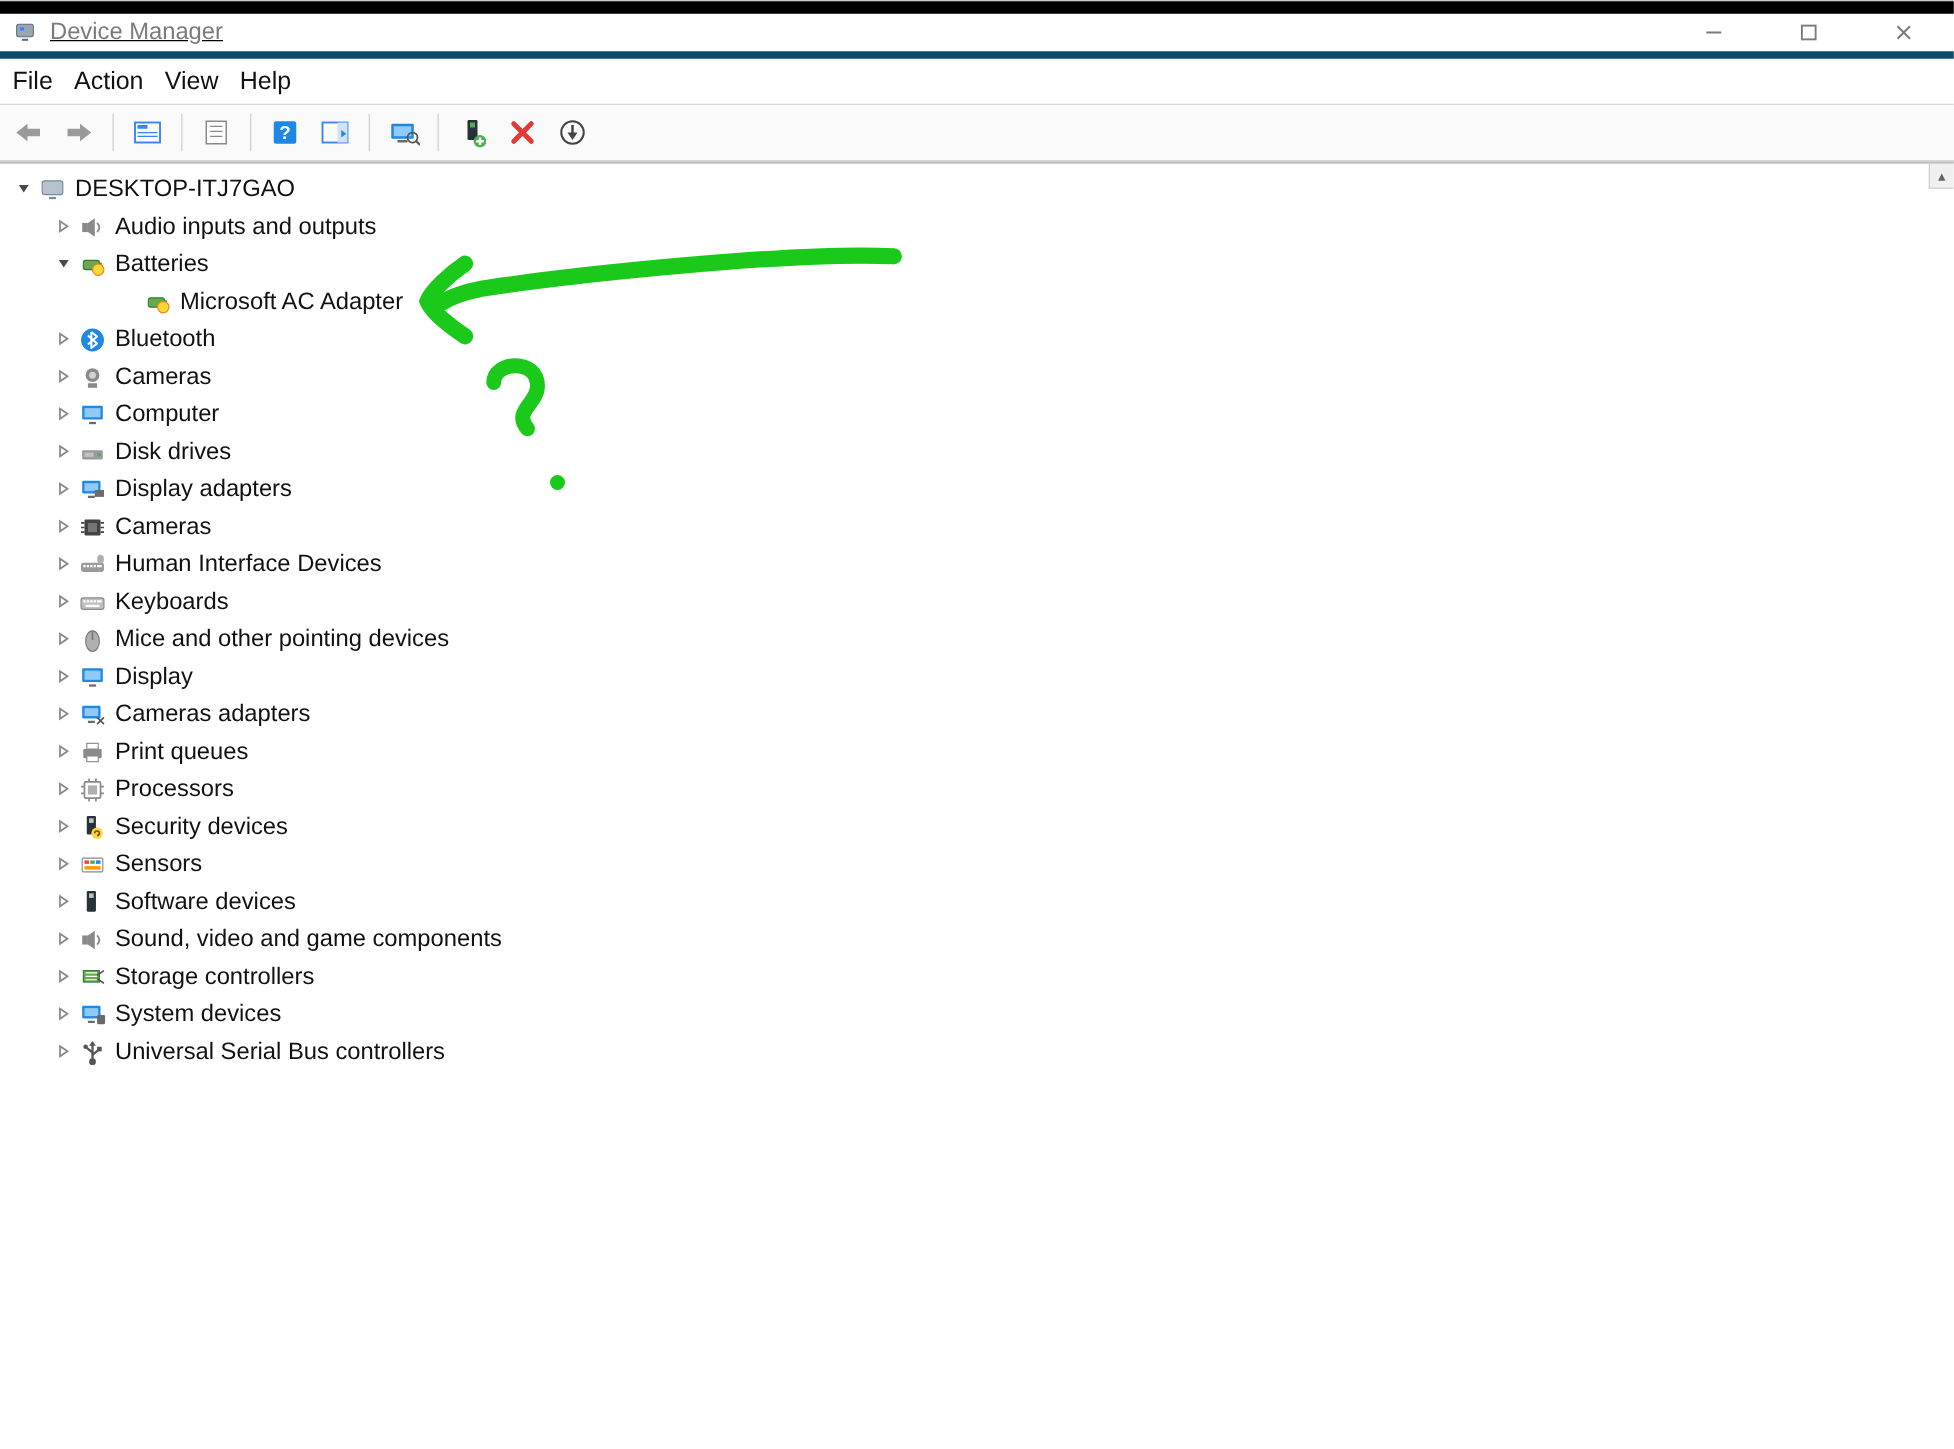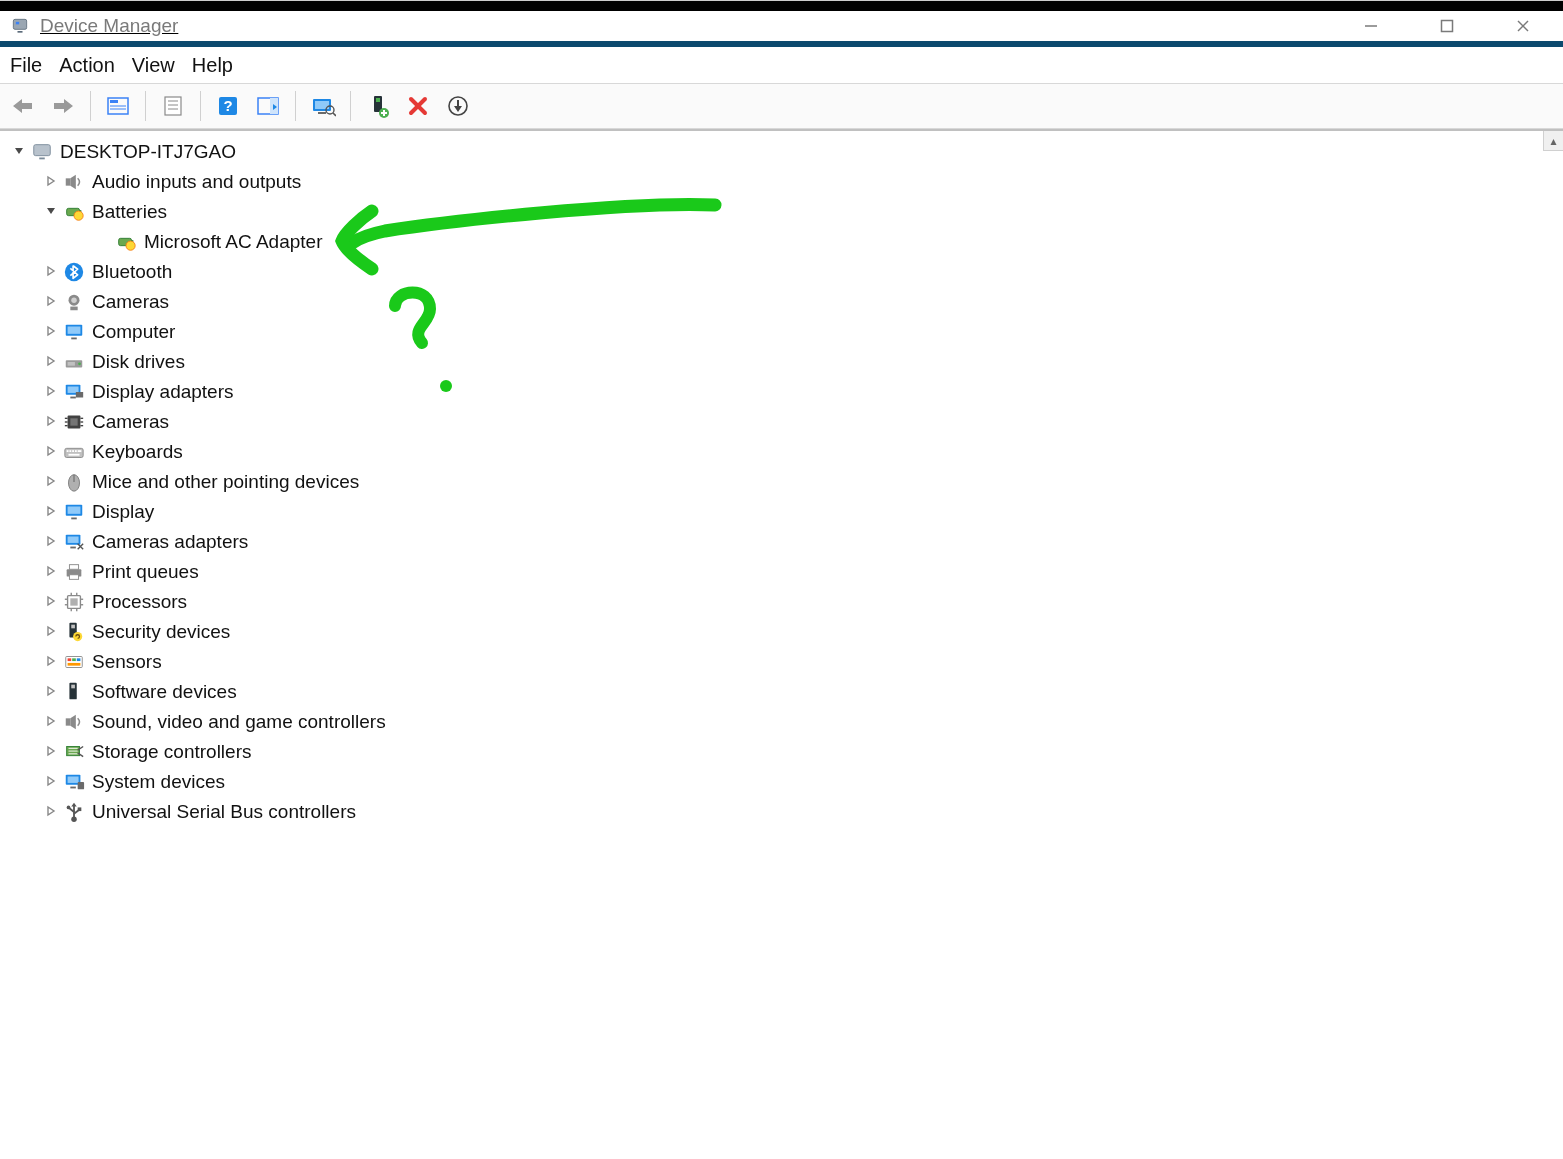--- a/index.html
+++ b/index.html
@@ -402,20 +402,37 @@
               <line x1="5" y1="12" x2="2" y2="12" stroke="#424242" stroke-width="1.5"></line>
               <line x1="5" y1="16" x2="2" y2="16" stroke="#424242" stroke-width="1.5"></line>
               <line x1="19" y1="8" x2="22" y2="8" stroke="#424242" stroke-width="1.5"></line>
               <line x1="19" y1="12" x2="22" y2="12" stroke="#424242" stroke-width="1.5"></line>
               <line x1="19" y1="16" x2="22" y2="16" stroke="#424242" stroke-width="1.5"></line>
             </svg>
         </span>
         <span class="node-label">Cameras</span>
       </div>
 
+      <div class="tree-row indent-1">
+        <span class="disclosure"><svg width="12" height="12" viewBox="0 0 12 12">
+              <path d="M3 2 L9 6 L3 10 Z" fill="none" stroke="#888" stroke-width="1.4"></path>
+            </svg></span>
+        <span class="node-icon">
+          <svg viewBox="0 0 24 24" width="22" height="22">
+              <rect x="2" y="10" width="20" height="8" rx="2" fill="#9a9a9a"></rect>
+              <rect x="4" y="12" width="2" height="2" fill="#fff"></rect>
+              <rect x="7" y="12" width="2" height="2" fill="#fff"></rect>
+              <rect x="10" y="12" width="2" height="2" fill="#fff"></rect>
+              <rect x="13" y="12" width="2" height="2" fill="#fff"></rect>
+              <rect x="16" y="12" width="4" height="2" fill="#fff"></rect>
+              <ellipse cx="19" cy="7" rx="3" ry="4" fill="#b0b0b0"></ellipse>
+            </svg>
+        </span>
+        <span class="node-label">Human Interface Devices</span>
+      </div>
 
       <div class="tree-row indent-1">
         <span class="disclosure"><svg width="12" height="12" viewBox="0 0 12 12">
               <path d="M3 2 L9 6 L3 10 Z" fill="none" stroke="#888" stroke-width="1.4"></path>
             </svg></span>
         <span class="node-icon">
           <svg viewBox="0 0 24 24" width="22" height="22">
               <rect x="2" y="8" width="20" height="10" rx="2" fill="#c0c0c0" stroke="#8a8a8a"></rect>
               <rect x="4" y="10" width="2" height="2" fill="#fff"></rect>
               <rect x="7" y="10" width="2" height="2" fill="#fff"></rect>
@@ -554,21 +571,21 @@
         <span class="disclosure"><svg width="12" height="12" viewBox="0 0 12 12">
               <path d="M3 2 L9 6 L3 10 Z" fill="none" stroke="#888" stroke-width="1.4"></path>
             </svg></span>
         <span class="node-icon">
           <svg viewBox="0 0 24 24" width="22" height="22">
               <rect x="3" y="8" width="5" height="8" fill="#8a8a8a"></rect>
               <polygon points="8,8 14,4 14,20 8,16" fill="#8a8a8a"></polygon>
               <path d="M16 8 Q20 12 16 16" stroke="#8a8a8a" fill="none" stroke-width="1.6"></path>
             </svg>
         </span>
-        <span class="node-label">Sound, video and game controllers</span>
+        <span class="node-label">Sound, video and game components</span>
       </div>
 
       <div class="tree-row indent-1">
         <span class="disclosure"><svg width="12" height="12" viewBox="0 0 12 12">
               <path d="M3 2 L9 6 L3 10 Z" fill="none" stroke="#888" stroke-width="1.4"></path>
             </svg></span>
         <span class="node-icon">
           <svg viewBox="0 0 24 24" width="22" height="22">
               <rect x="4" y="6" width="14" height="10" fill="#6aa84f" stroke="#2e7d32"></rect>
               <path d="M6 8 L16 8 M6 11 L16 11 M6 14 L16 14" stroke="#fff" stroke-width="1"></path>

